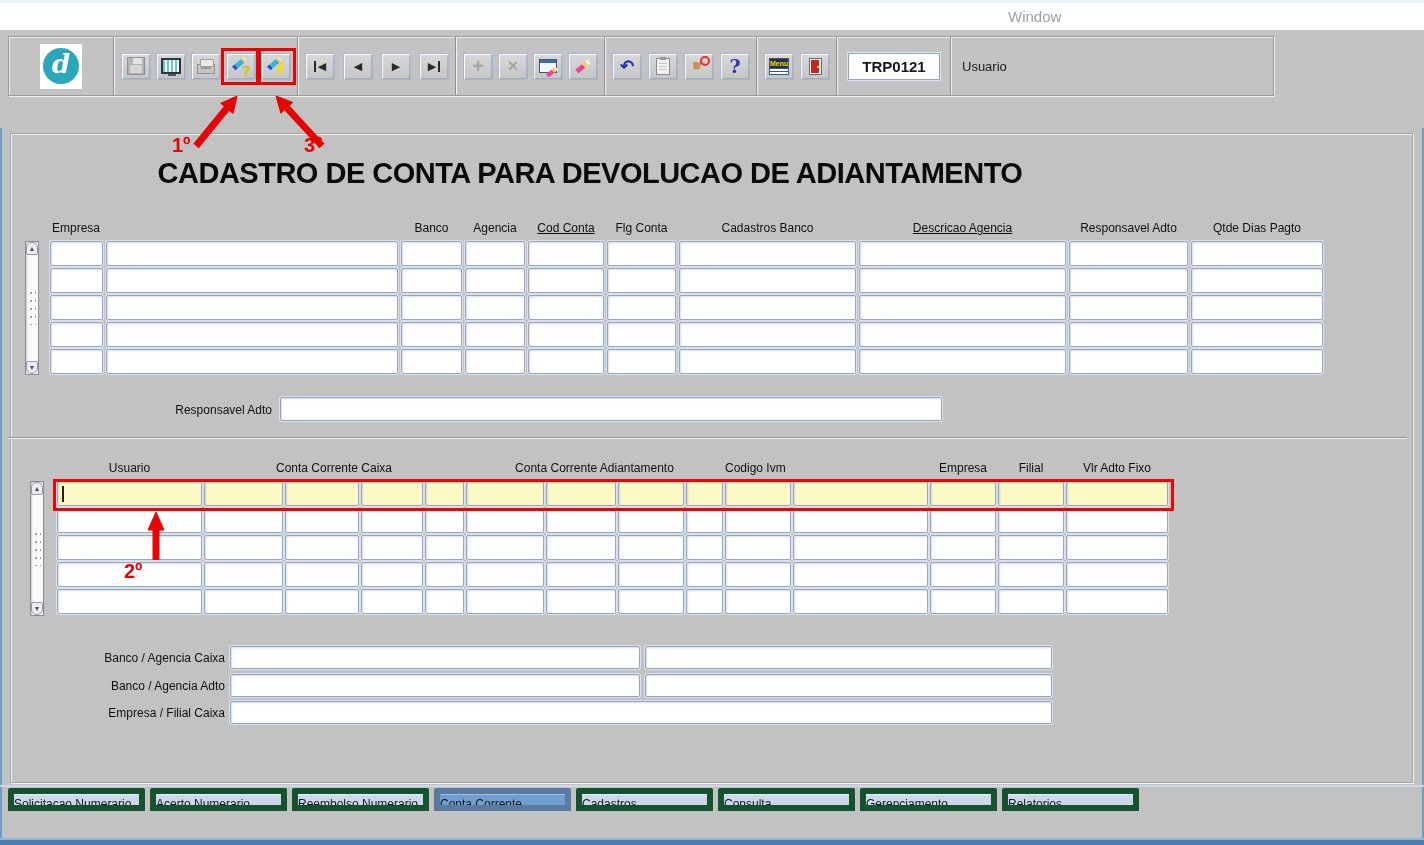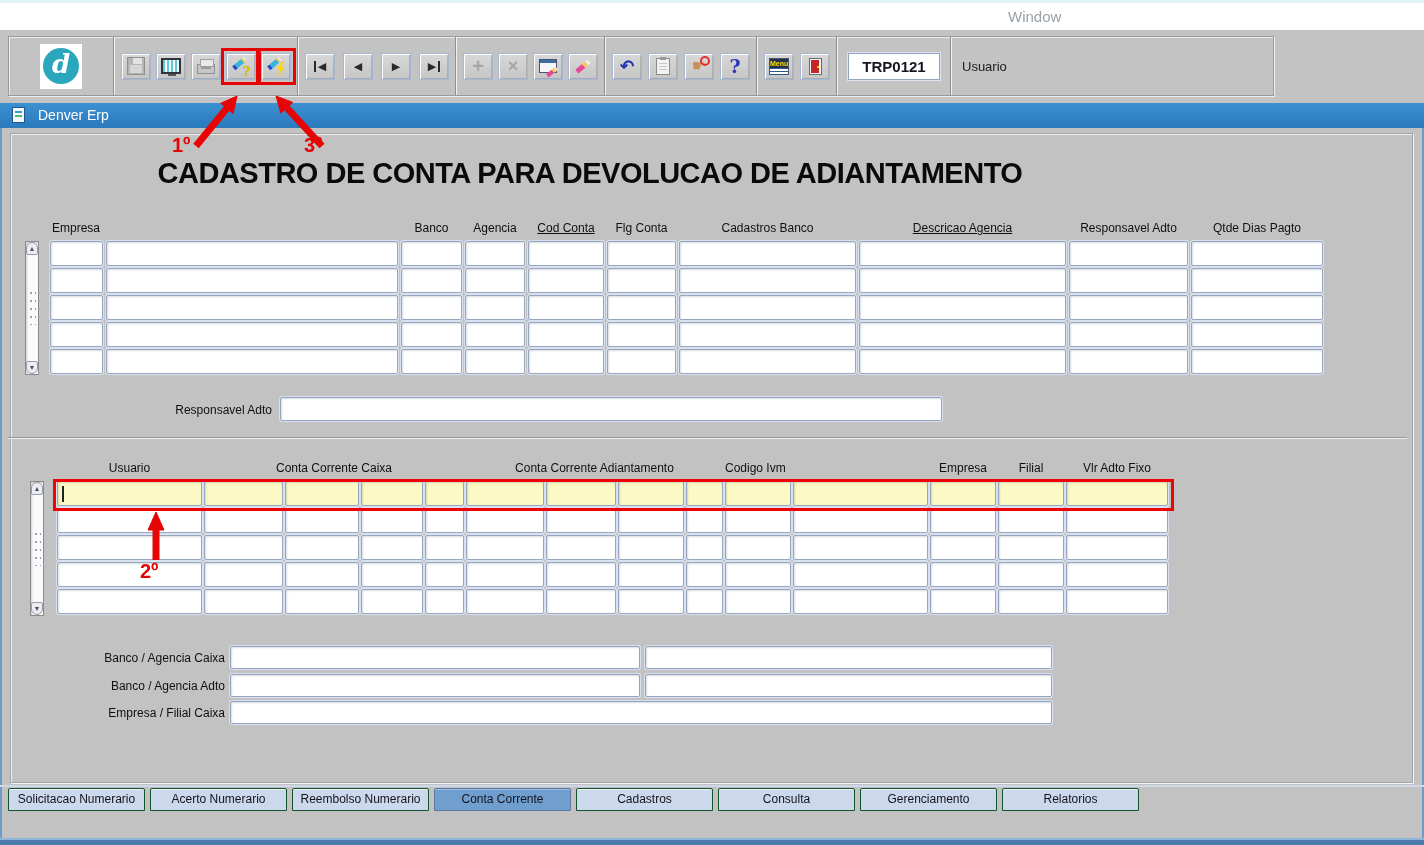--- a/index.html
+++ b/index.html
@@ -132,22 +132,22 @@
 
   
   .anno-svg { position:absolute; left:0; top:0; width:1424px; height:845px; pointer-events:none; z-index:60; }
   .step-lbl { position:absolute; color:#e60404; font-weight:bold; font-size:20px; z-index:61; }
   .row-hl-box { position:absolute; left:53px; top:479px; width:1121px; height:32px;
                 border:3px solid #ee0404; z-index:55; pointer-events:none; }
 
   
   .tab-topline { position:absolute; left:0; top:785px; width:1424px; height:2px; background:#cdd8e8; }
   .tabbar { position:absolute; left:8px; top:788px; display:flex; gap:5px; }
-  .tab { width:137px; height:23px; background:#ccd8eb; border:1px solid #14532d;
-         box-shadow:inset 0 1px 0 #eaf0f8; font-size:12px; color:#14141e; text-align:center;
+  .tab { width:137px; height:23px; background:#ccd8eb; border:6px solid #14532d;
+         box-shadow:inset 0 1px 0 #eaf0f8; font-size:12px; color:#14141e; text-align:left;
          line-height:21px; border-radius:2px 2px 0 0; cursor:default; white-space:nowrap; overflow:hidden; }
   .tab.selected { background:#6f9ecf; border-color:#5a7aa2; box-shadow:inset 0 1px 0 #9cc0e4; }
 
   .bottom-strip { position:absolute; left:0; top:838px; width:1424px; height:7px;
                   background:#4c7cad; border-top:2px solid #8fb6d9; }
 </style>
 </head>
 <body>
 
 <div id="page">
@@ -248,24 +248,20 @@
       <div class="tb-group" style="padding:16px 10px;">
         <div class="trp-box">TRP0121</div>
       </div>
       <div class="tb-sep"></div>
       <div class="tb-group">
         <span class="usr-label">Usuario</span>
       </div>
     </div>
   </div>
 
-  <div class="titlebar">
-    <span class="doc-icon"></span>
-    <span class="tb-text">Denver Erp</span>
-  </div>
 
   <div class="win-body"></div>
   <div class="content-panel"></div>
 
   <div class="form-title">CADASTRO DE CONTA PARA DEVOLUCAO DE ADIANTAMENTO</div>
 
   <div class="g-head" style="left:50px; top:221px;">
     <div class="hc" style="width:348px; text-align:left; padding-left:2px;">Empresa</div>
     <div class="hc" style="width:61px; margin-left:3px;">Banco</div>
     <div class="hc" style="width:60px; margin-left:3px;">Agencia</div>
@@ -470,21 +466,21 @@
       <div class="tab">Cadastros</div>
       <div class="tab">Consulta</div>
       <div class="tab">Gerenciamento</div>
       <div class="tab">Relatorios</div>
     </div>
 
   <div class="bottom-strip"></div>
 
   <div class="step-lbl" style="left:172px; top:134px;">1º</div>
   <div class="step-lbl" style="left:304px; top:134px;">3º</div>
-  <div class="step-lbl" style="left:140px; top:560px;">2º</div>
+  <div class="step-lbl" style="left:124px; top:560px;">2º</div>
 
   <svg class="anno-svg" viewBox="0 0 1424 845">
     <g fill="#e60404" stroke="#e60404">
       <line x1="196" y1="146" x2="227" y2="108" stroke-width="7"></line>
       <polygon points="237,96 233.1,113.5 220.7,103.3" stroke-width="1"></polygon>
       <line x1="322" y1="146" x2="287" y2="108" stroke-width="7"></line>
       <polygon points="276,96 292.7,102.4 280.9,113.2" stroke-width="1"></polygon>
       <line x1="156" y1="560" x2="156" y2="530" stroke-width="7"></line>
       <polygon points="156,512 164,530 148,530" stroke-width="1"></polygon>
     </g>

